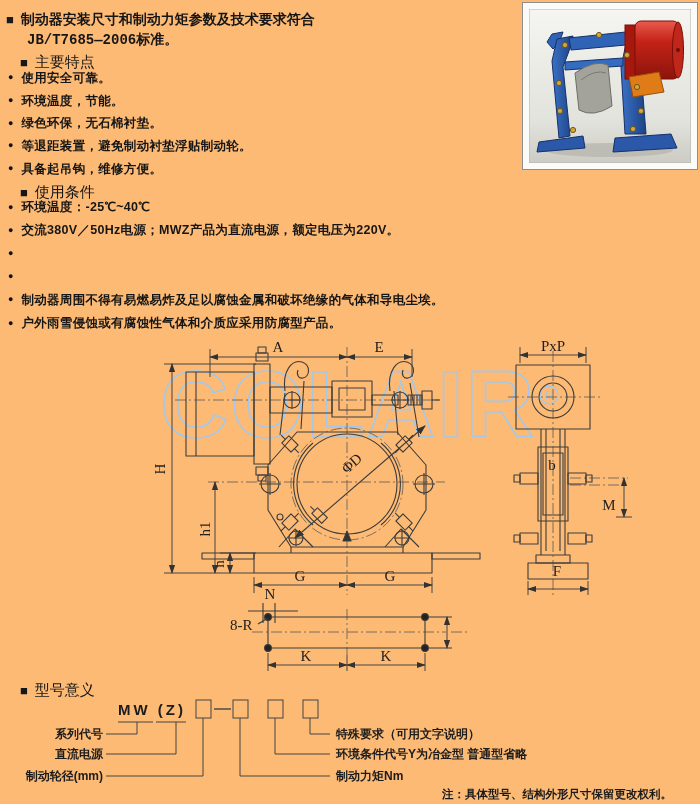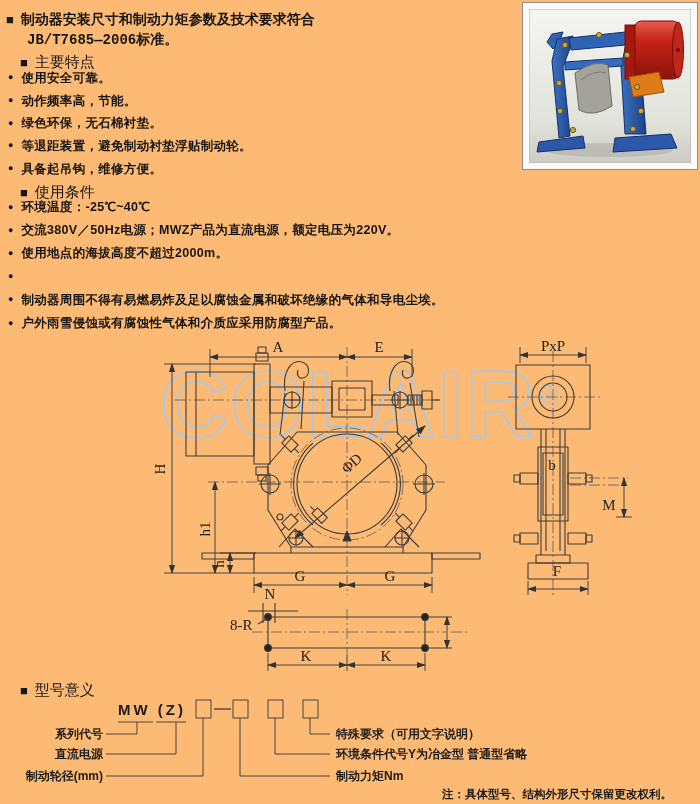--- a/index.html
+++ b/index.html
@@ -94,21 +94,21 @@
   </div>
 
   <div class="abs sec-title" style="top:53px;"><span class="sq">■</span><span>主要特点</span></div>
   <ul class="abs blist feat" style="top:67px;">
     <li>
         <span class="dot">●</span>
         <span class="t">使用安全可靠。</span>
       </li>
     <li>
         <span class="dot">●</span>
-        <span class="t">动作频率高，节能。</span>
+        <span class="t">环境温度，节能。</span>
       </li>
     <li>
         <span class="dot">●</span>
         <span class="t">绿色环保，无石棉衬垫。</span>
       </li>
     <li>
         <span class="dot">●</span>
         <span class="t">等退距装置，避免制动衬垫浮贴制动轮。</span>
       </li>
     <li>
@@ -122,21 +122,20 @@
     <li>
         <span class="dot">●</span>
         <span class="t">环境温度：-25℃~40℃</span>
       </li>
     <li>
         <span class="dot">●</span>
         <span class="t">交流380V／50Hz电源；MWZ产品为直流电源，额定电压为220V。</span>
       </li>
     <li>
         <span class="dot">●</span>
-        <span class="t">使用地点的海拔高度不超过2000m。</span>
       </li>
     <li>
         <span class="dot">●</span>
       </li>
     <li>
         <span class="dot">●</span>
         <span class="t">制动器周围不得有易燃易炸及足以腐蚀金属和破坏绝缘的气体和导电尘埃。</span>
       </li>
     <li>
         <span class="dot">●</span>

